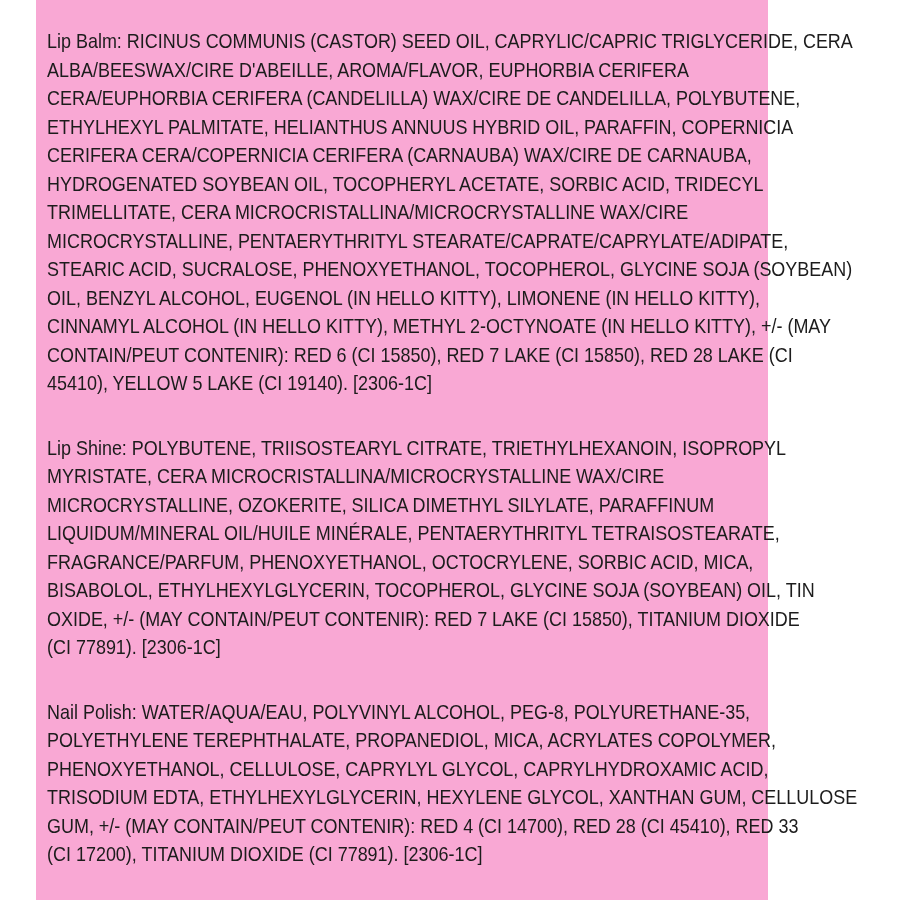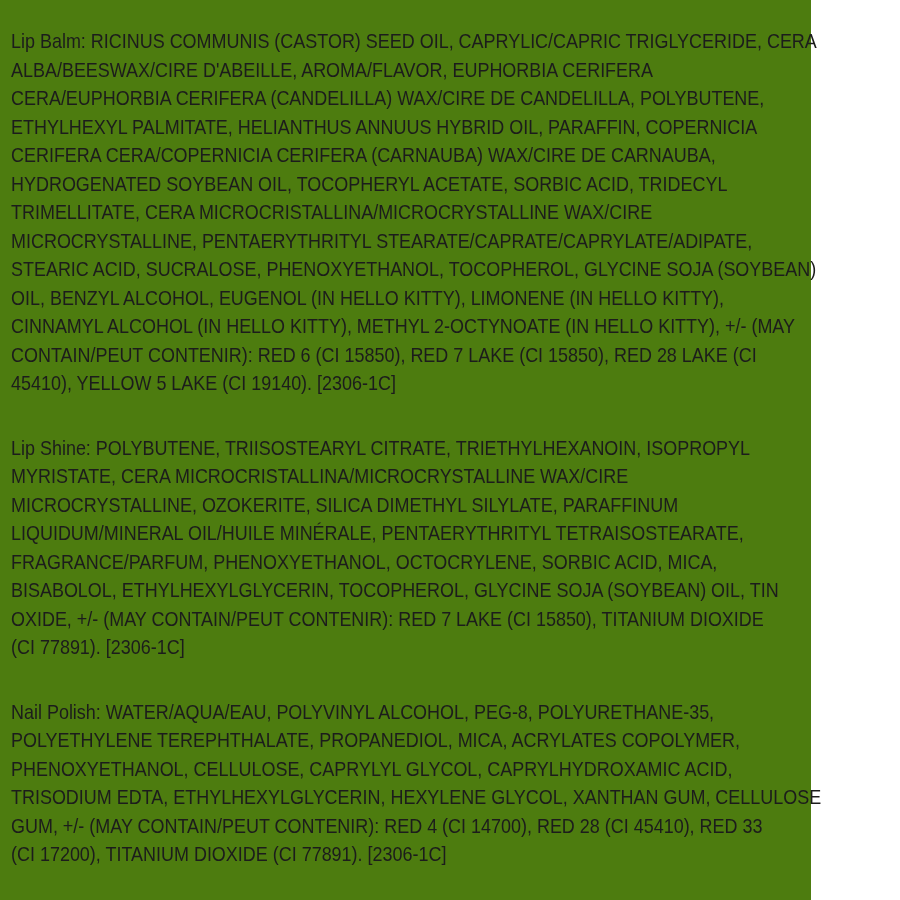--- a/index.html
+++ b/index.html
@@ -5,23 +5,24 @@
   html, body {
     margin: 0;
     padding: 0;
     width: 900px;
     height: 900px;
     background: #ffffff;
     overflow: hidden;
   }
   .page {
     position: relative;
-    width: 811px;
+    width: 732px;
     height: 900px;
-    background: #4d7c0f;
+    background: #f9a8d4;
+    margin-left: 36px;
   }
   
   .content {
     position: absolute;
     left: 11px;
     top: 27px;
     width: 1042px;
     transform: scaleX(0.855);
     transform-origin: 0 0;
   }

